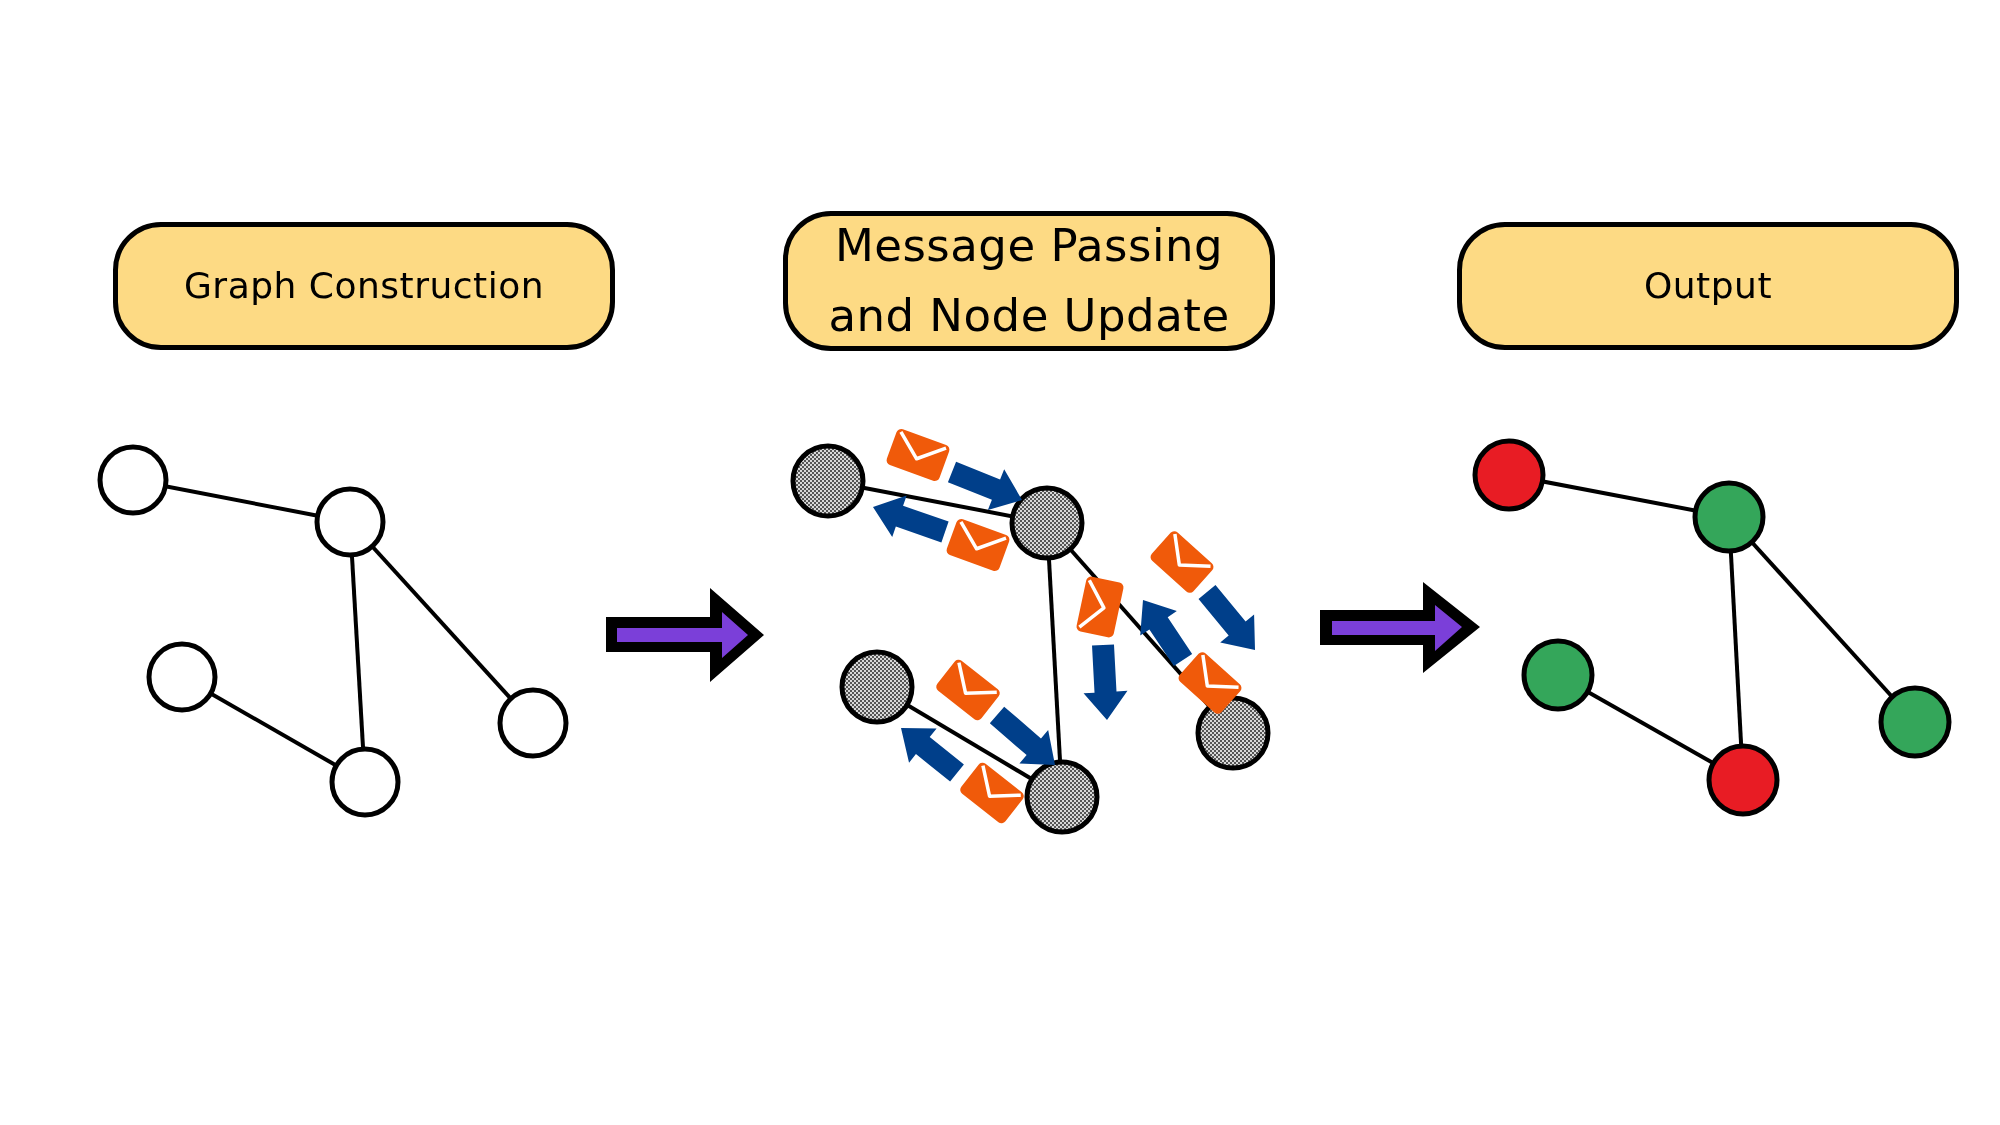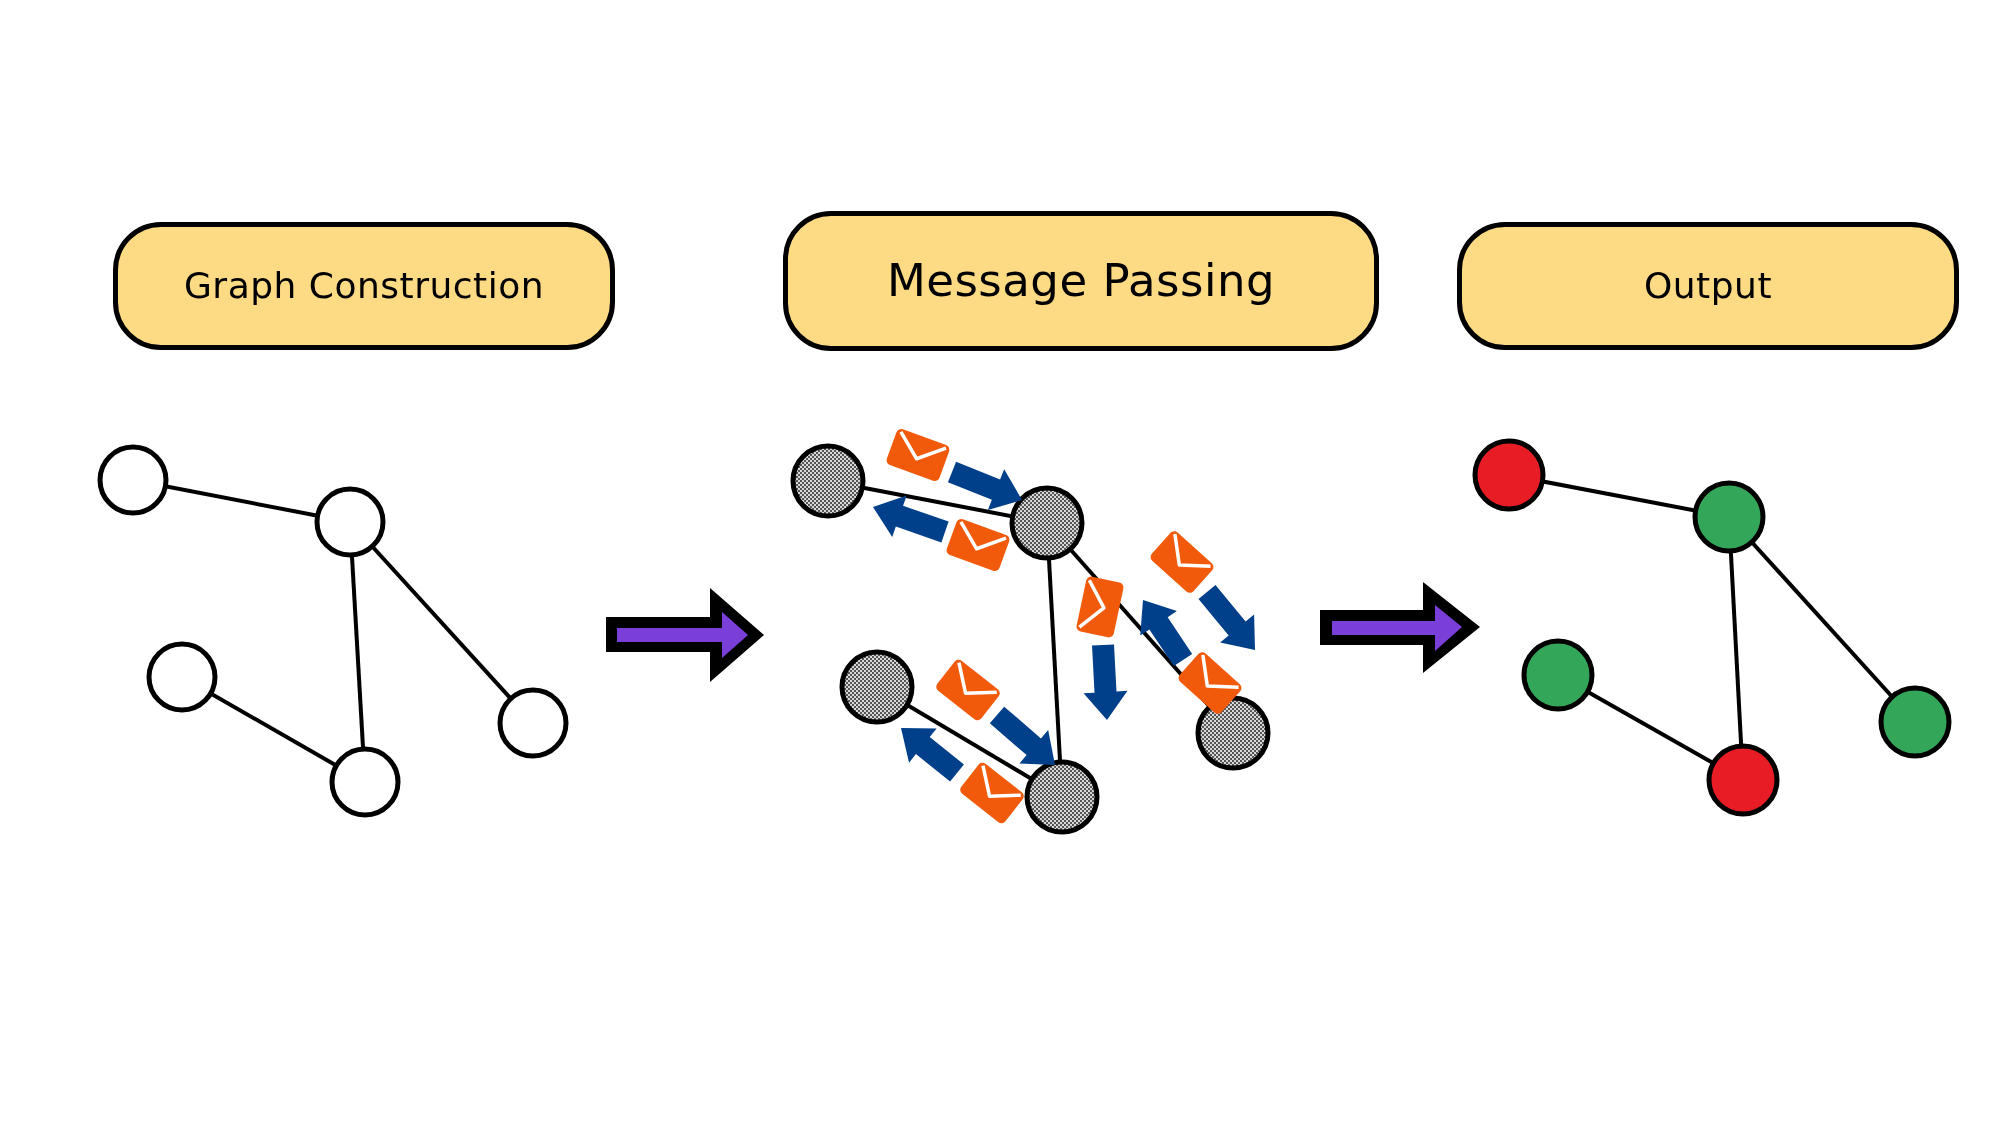--- a/index.html
+++ b/index.html
@@ -5,32 +5,33 @@
     html, body { margin: 0; padding: 0; background: #ffffff; }
     body { width: 2000px; height: 1125px; position: relative; overflow: hidden; font-family: "DejaVu Sans", sans-serif; }
     .pill {
       position: absolute; box-sizing: border-box;
       background: #FDDA84; border: 5px solid #000; border-radius: 48px;
       display: flex; flex-direction: column; align-items: center; justify-content: center;
       color: #000; font-family: "DejaVu Sans", sans-serif; font-weight: 500;
       font-size: 36px; line-height: 70px; letter-spacing: 0.5px; text-align: center;
     }
     #pill-1 { left: 113px; top: 222px; width: 502px; height: 128px; }
-    #pill-2 { left: 783px; top: 211px; width: 596px; height: 140px; line-height: 70px; font-size: 45px; }
+    #pill-2 { left: 783px; top: 211px; width: 492px; height: 140px; line-height: 70px; font-size: 45px; }
     #pill-3 { left: 1457px; top: 222px; width: 502px; height: 128px; align-items: center; }
     svg#diagram { position: absolute; left: 0; top: 0; }
   </style>
 </head>
 <body>
 
 <div class="pill" id="pill-1">
   <span>Graph Construction</span>
 </div>
 <div class="pill" id="pill-2">
   <span>Message Passing</span>
+  <span>and Node Update</span>
 </div>
 <div class="pill" id="pill-3">
   <span>Output</span>
 </div>
 
 <svg id="diagram" width="2000" height="1125" viewBox="0 0 2000 1125">
   <defs>
     <pattern id="checker" width="4" height="4" patternUnits="userSpaceOnUse">
       <rect width="4" height="4" fill="#d8d8d8"></rect>
       <rect width="2" height="2" fill="#555"></rect>

